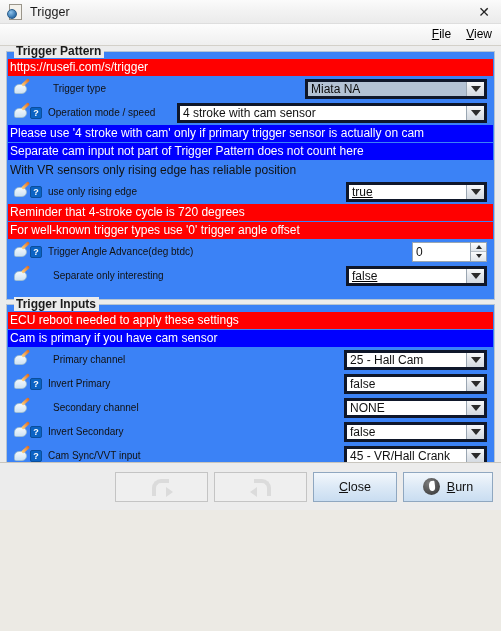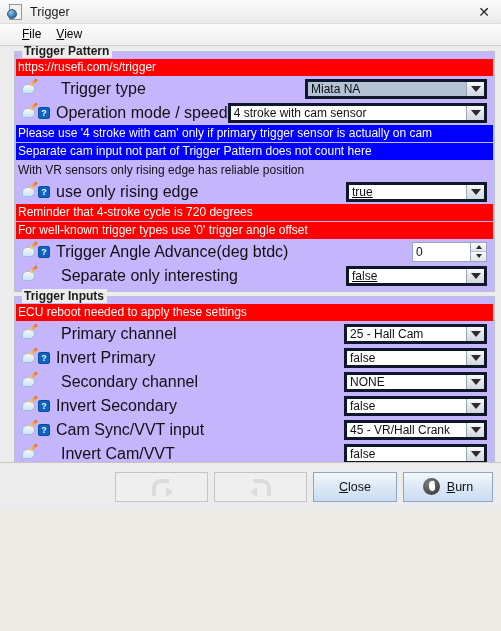--- a/index.html
+++ b/index.html
@@ -52,44 +52,44 @@
     display: flex; align-items: center; justify-content: center;
     font-size: 14px; color: #222; line-height: 1;
     cursor: default;
   }
   
   .menubar {
     height: 22px; min-height: 22px;
     background: linear-gradient(to bottom, #fdfdfd, #efefef);
     border-bottom: 1px solid #d3d0c9;
     display: flex; align-items: center;
-    padding-left: 16px;
-    box-sizing: border-box;
+    padding-left: 6px;
+    box-sizing: border-box;
+    justify-content: flex-end;
   }
   .menu-item {
     padding: 2px 9px 3px 6px;
     font-size: 12px; color: #000;
   }
   .menu-item u { text-decoration: underline; }
   
   .content {
     flex: 1 1 auto;
     padding: 5px 6px 0 6px;
     box-sizing: border-box;
     display: flex; flex-direction: column;
     overflow: hidden;
   }
   .group {
     border: 1px solid #b6c4d2;
     position: relative;
     margin-bottom: 4px;
-    padding: 2px 0 3px 0;
-    box-sizing: border-box;
-    background: #c4b5fd;
-    margin-left: 8px;
+    padding: 2px 0 11px 0;
+    box-sizing: border-box;
+    background: #3b82f6;
   }
   .group > .group-title {
     position: absolute; top: -8px; left: 7px;
     background: #ececec;
     padding: 0 3px 0 2px;
     font-size: 12px; font-weight: bold; color: #1b1b1b;
     white-space: nowrap;
   }
   .group-body { padding-top: 5px; }
 
@@ -148,21 +148,21 @@
     width: 12px; height: 12px; margin-left: 1px; flex: 0 0 auto;
     border-radius: 2px;
     background: #0b63c4;
     border: 1px solid #0a4e9c;
     color: #fff; font-size: 9px; font-weight: bold;
     line-height: 10px; text-align: center;
     box-sizing: border-box;
   }
   .help-spacer { width: 13px; flex: 0 0 auto; }
   .row-label {
-    font-size: 16px; color: #111;
+    font-size: 10px; color: #111;
     white-space: nowrap;
     padding-left: 4px;
   }
   .row-label.indent { padding-left: 9px; }
   .row .spacer { flex: 1 1 auto; }
 
   
   .combo {
     height: 20px;
     display: flex; align-items: stretch;
@@ -419,20 +419,21 @@
         </div>
 
       </div>
     </div>
 
     <div class="group">
       <span class="group-title">Trigger Inputs</span>
       <div class="group-body">
 
         <div class="banner red">ECU reboot needed to apply these settings</div>
+        <div class="banner blue">Cam is primary if you have cam sensor</div>
 
         <div class="row">
           <span class="row-icons">
             <span class="pencil-icon">
                 <span class="bubble"></span>
                 <span class="pen"></span>
               </span>
             <span class="help-spacer"></span>
           </span>
           <span class="row-label indent">Primary channel</span>

